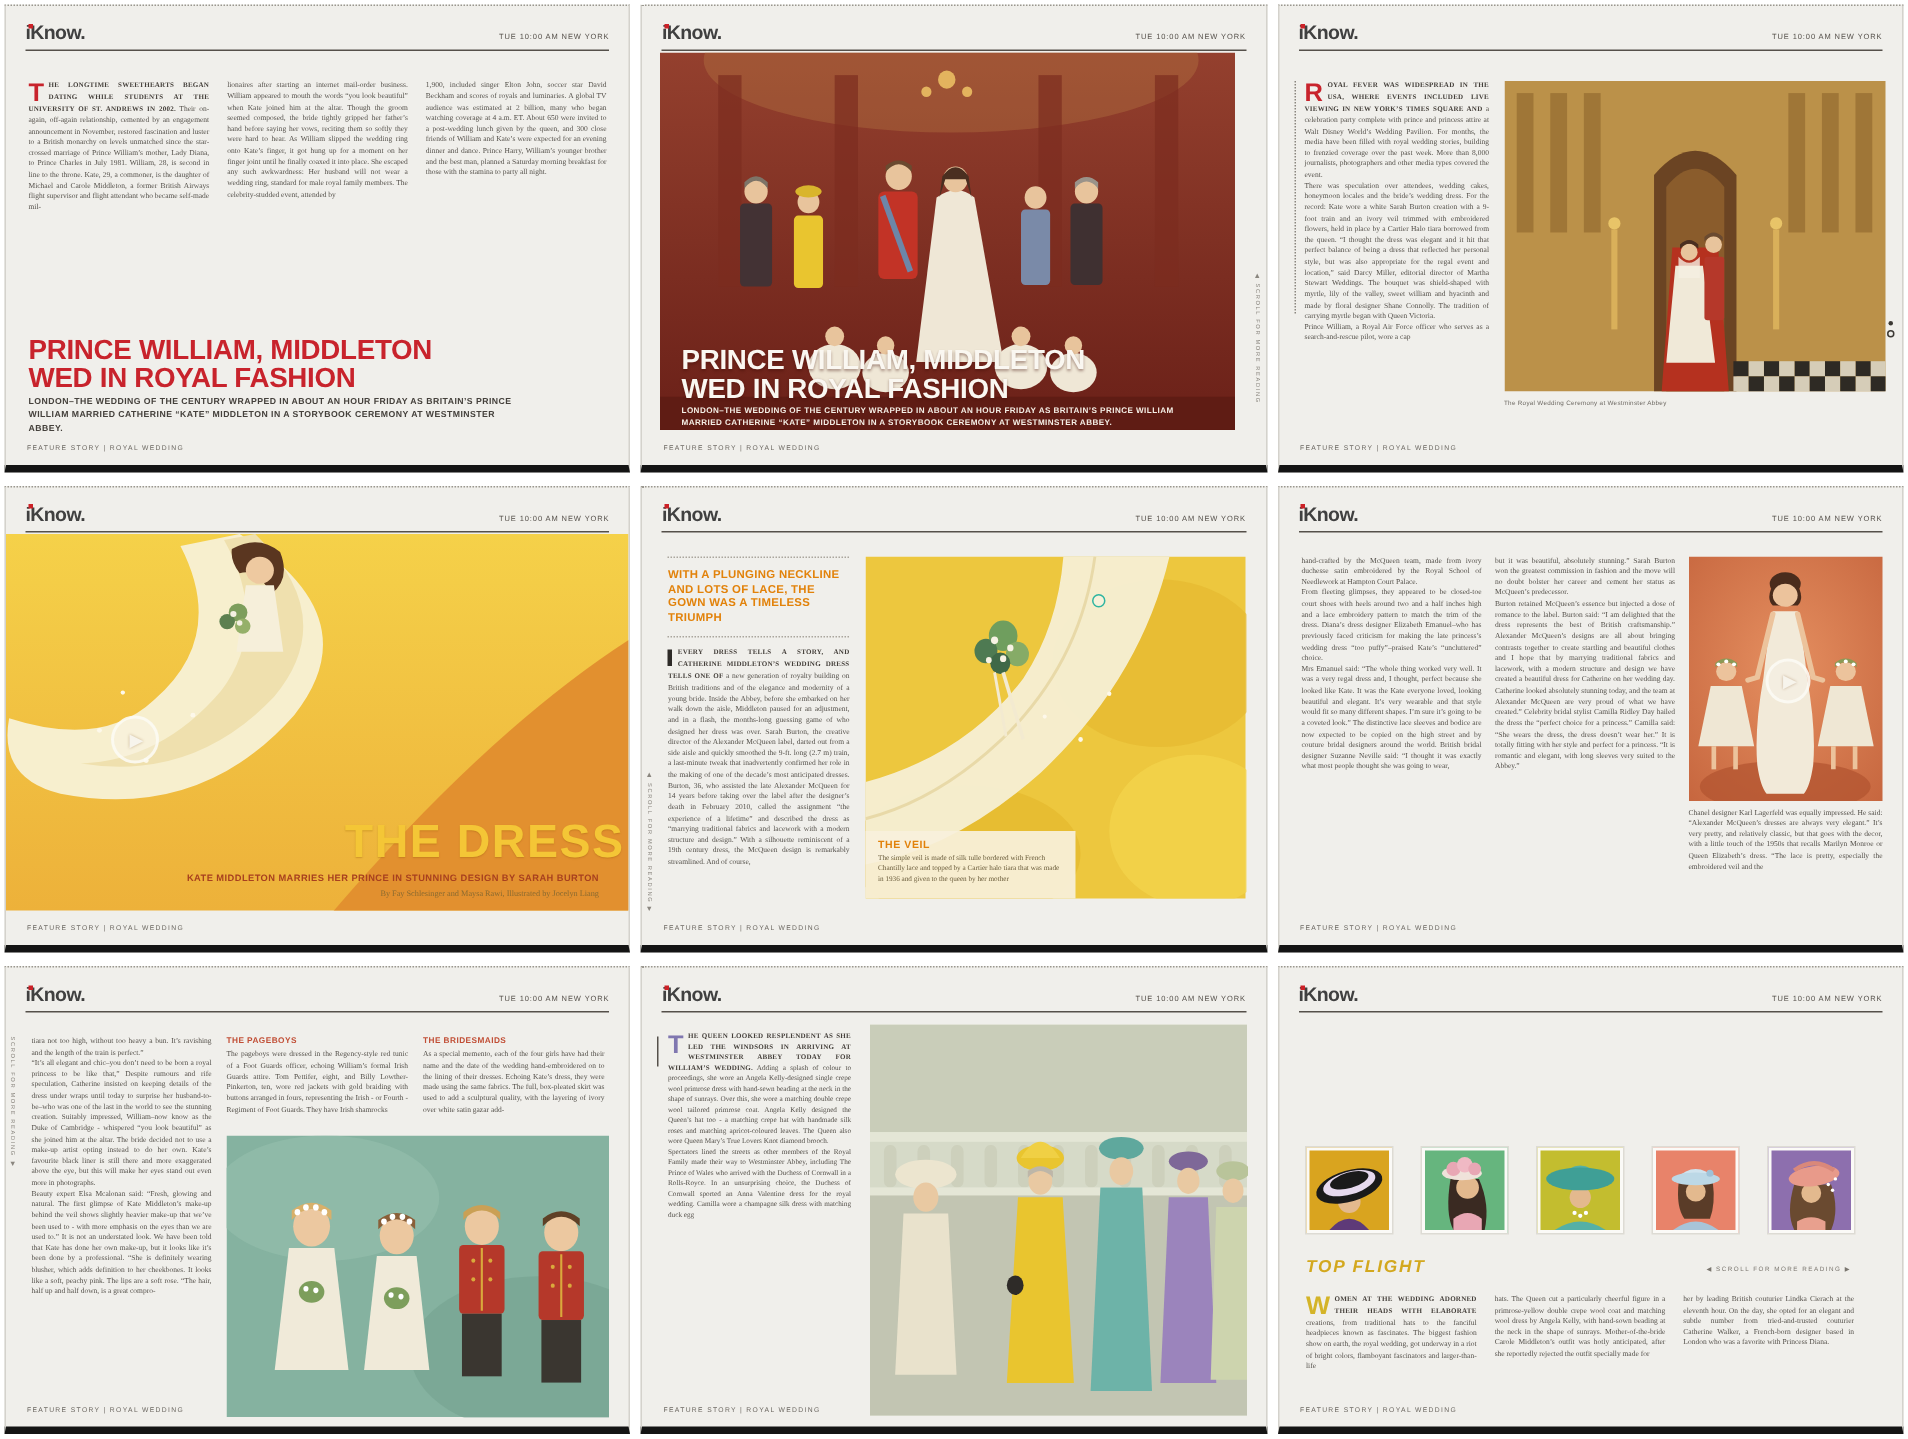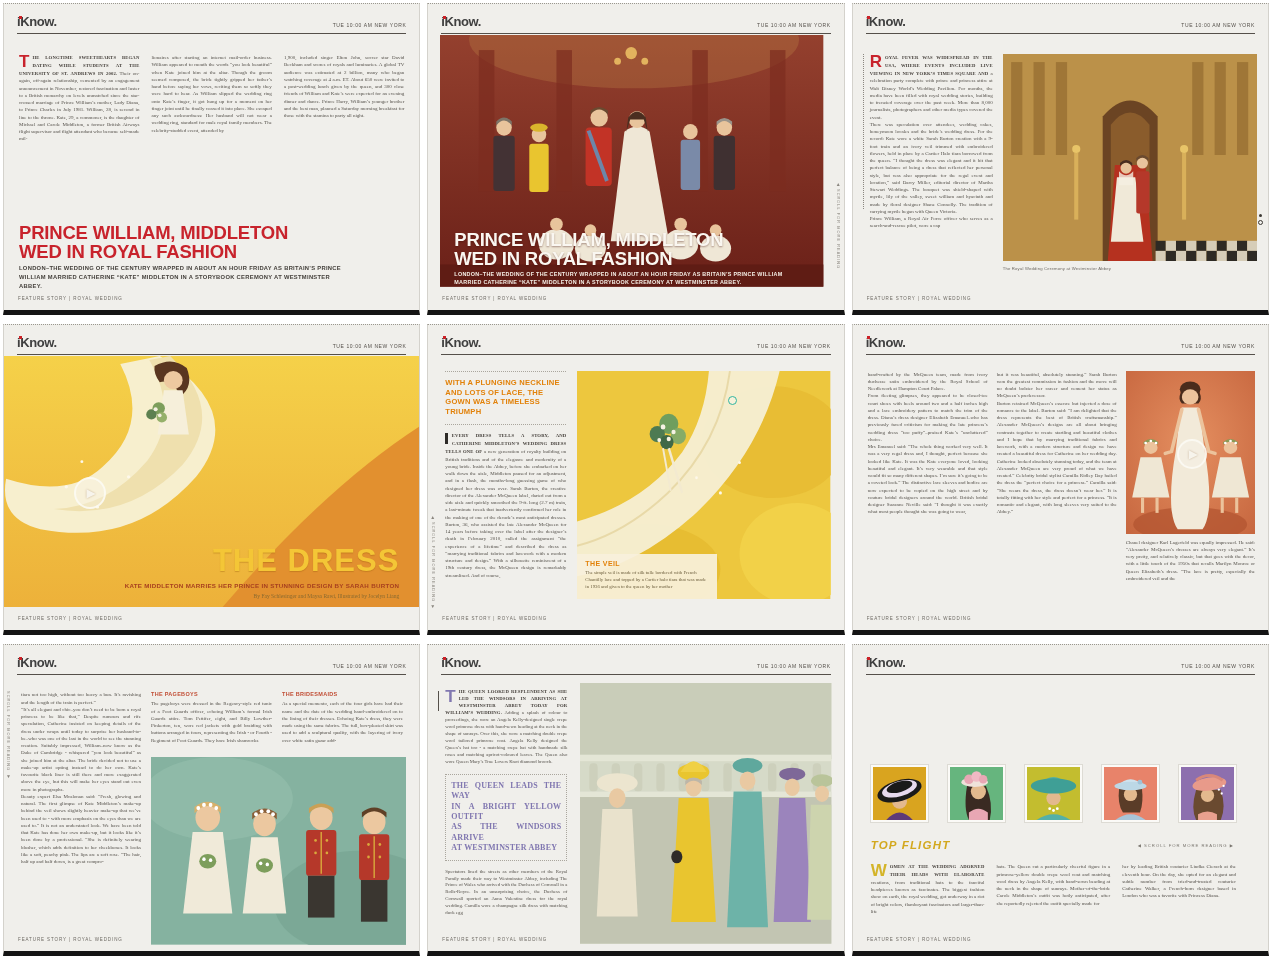--- a/index.html
+++ b/index.html
@@ -39,21 +39,21 @@
   .p2-head{position:absolute;top:226px;left:26px;font-size:18.5px;font-weight:bold;color:#faf7f1;line-height:1.04;letter-spacing:-.2px;text-shadow:0 1px 2px rgba(60,10,5,.4);}
   .p2-sub{position:absolute;top:266px;left:26px;width:330px;font-size:5.4px;font-weight:bold;color:#f5efe6;line-height:1.55;letter-spacing:.3px;}
   
   .p3-col{position:absolute;top:50px;left:17px;width:123px;}
   .p3-img{top:50px;left:150px;right:11px;height:207px;}
   .p3-cap{position:absolute;top:262px;left:150px;font-size:4.2px;color:#6d6963;letter-spacing:.2px;}
   .p3-dots{position:absolute;right:5px;top:210px;display:flex;flex-direction:column;gap:3px;align-items:center;}
   .p3-dots i{width:3px;height:3px;border-radius:50%;}
   
   .p4-art{top:31px;left:0;right:0;bottom:23px;}
-  .p4-title{position:absolute;top:218px;right:20px;font-size:31px;font-weight:bold;color:#f4c636;letter-spacing:1px;text-shadow:0 1px 1px rgba(150,90,10,.35);}
+  .p4-title{position:absolute;top:218px;right:3px;font-size:31px;font-weight:bold;color:#f4c636;letter-spacing:1px;text-shadow:0 1px 1px rgba(150,90,10,.35);}
   .p4-sub{position:absolute;top:257px;right:20px;font-size:6.2px;font-weight:bold;color:#a8401f;letter-spacing:.3px;}
   .p4-by{position:absolute;top:268px;right:20px;font-family:"Liberation Serif",serif;font-size:5.5px;color:#8a6a30;}
   
   .p5-col{position:absolute;top:46px;left:17px;width:121px;}
   .p5-h{font-size:7.6px;font-weight:bold;color:#e2820a;line-height:1.3;letter-spacing:.2px;padding:6px 0 7px;border-top:1px dotted #aaa69d;border-bottom:1px dotted #aaa69d;margin-bottom:7px;}
   .p5-img{top:46px;left:149px;right:13px;bottom:31px;}
   .veil-box{position:absolute;left:0;bottom:0;width:55%;background:rgba(247,240,219,.93);padding:6px 8px 8px;box-sizing:border-box;}
   .veil-box h4{margin:0 0 3px;font-size:7px;font-weight:bold;color:#e2820a;letter-spacing:.4px;}
   .veil-box p{margin:0;font-family:"Liberation Serif",serif;font-size:4.8px;line-height:1.45;color:#6b5d3c;}
   
@@ -432,24 +432,20 @@
   </div>
 
   <div class="panel">
     <div class="phead">
         <div class="logo"><span>iKnow.</span><i class="logo-tittle"></i></div>
       <div class="status">TUE 10:00 AM NEW YORK</div>
       </div>
     <div class="vline" style="left:10px;top:46px;height:20px;border-left:1px solid #55504a;"></div>
     <div class="p8-c1 body-txt" style="font-size:4.8px;">
       <div><span class="dc purple">T</span><span class="lead">HE QUEEN LOOKED RESPLENDENT AS SHE LED THE WINDSORS IN ARRIVING AT WESTMINSTER ABBEY TODAY FOR WILLIAM’S WEDDING.</span> <span>Adding a splash of colour to proceedings, she wore an Angela Kelly-designed single crepe wool primrose dress with hand-sewn beading at the neck in the shape of sunrays. Over this, she wore a matching double crepe wool tailored primrose coat. Angela Kelly designed the Queen’s hat too - a matching crepe hat with handmade silk roses and matching apricot-coloured leaves. The Queen also wore Queen Mary’s True Lovers Knot diamond brooch.</span></div>
-      <div class="p8-h ws">THE QUEEN LEADS THE WAY
-IN A BRIGHT YELLOW OUTFIT
-AS THE WINDSORS ARRIVE
-AT WESTMINSTER ABBEY</div>
       <div>Spectators lined the streets as other members of the Royal Family made their way to Westminster Abbey, including The Prince of Wales who arrived with the Duchess of Cornwall in a Rolls-Royce. In an unsurprising choice, the Duchess of Cornwall sported an Anna Valentine dress for the royal wedding. Camilla wore a champagne silk dress with matching duck egg</div>
     </div>
     <div class="art p8-art">
       <svg viewBox="0 0 270 240" preserveAspectRatio="none">
         <rect width="270" height="240" fill="#d6dac8"></rect>
         <rect x="0" y="0" width="270" height="70" fill="#c9cdb9"></rect>
         <rect x="0" y="66" width="270" height="6" fill="#e4e6d6"></rect>
         <g fill="#cdd0bc">
             <rect x="10" y="74" width="9" height="26" rx="4"></rect>
             <rect x="34" y="74" width="9" height="26" rx="4"></rect>

